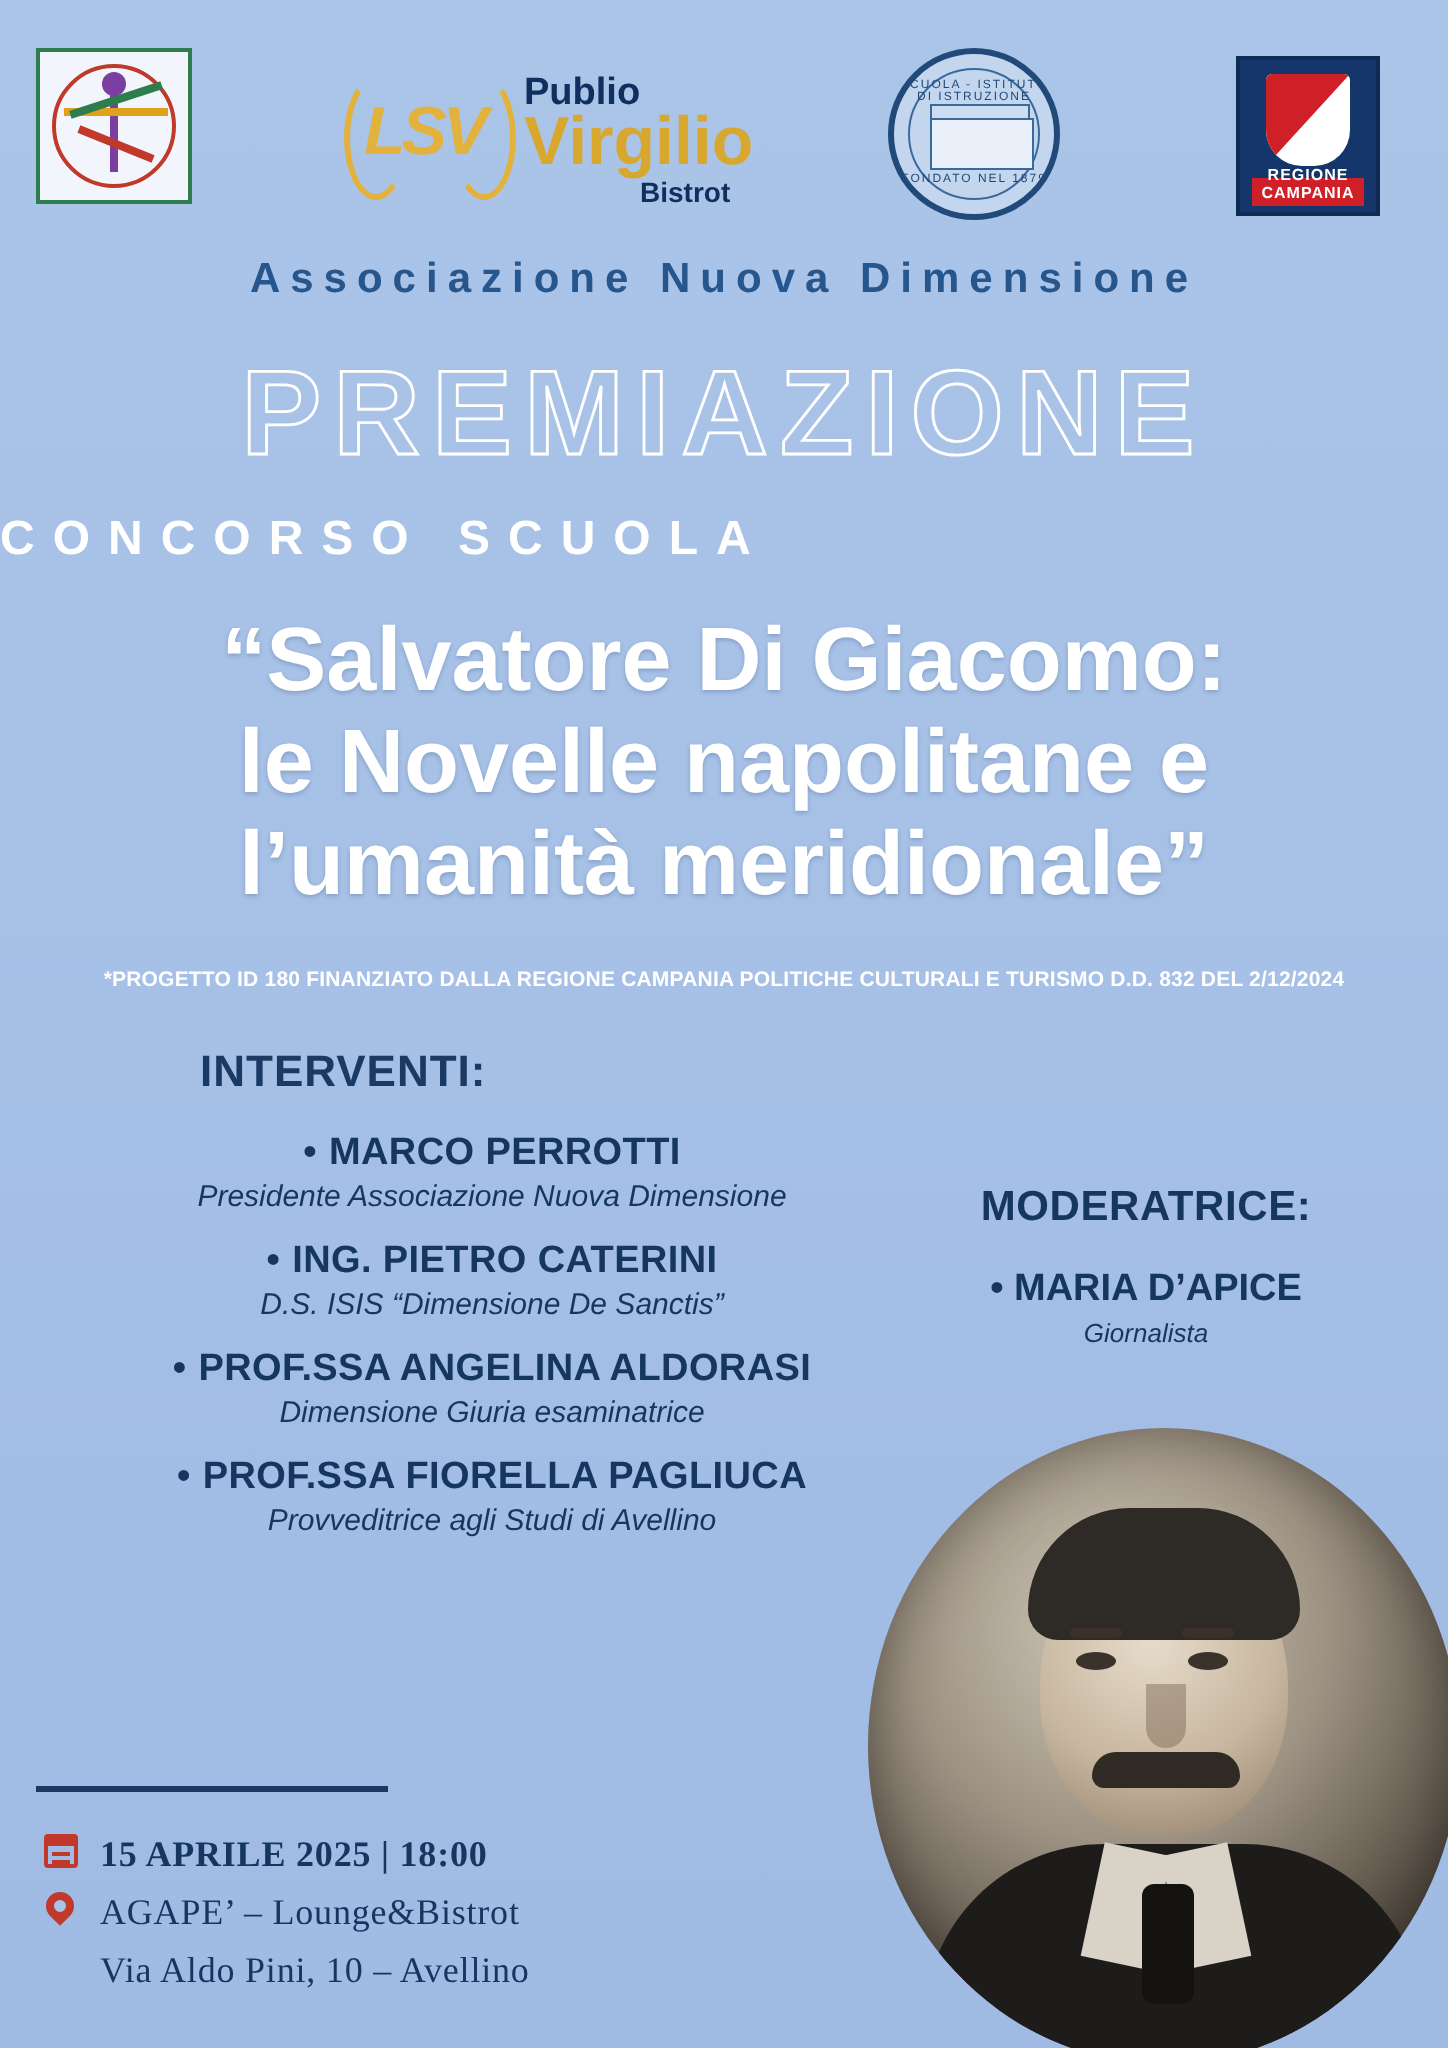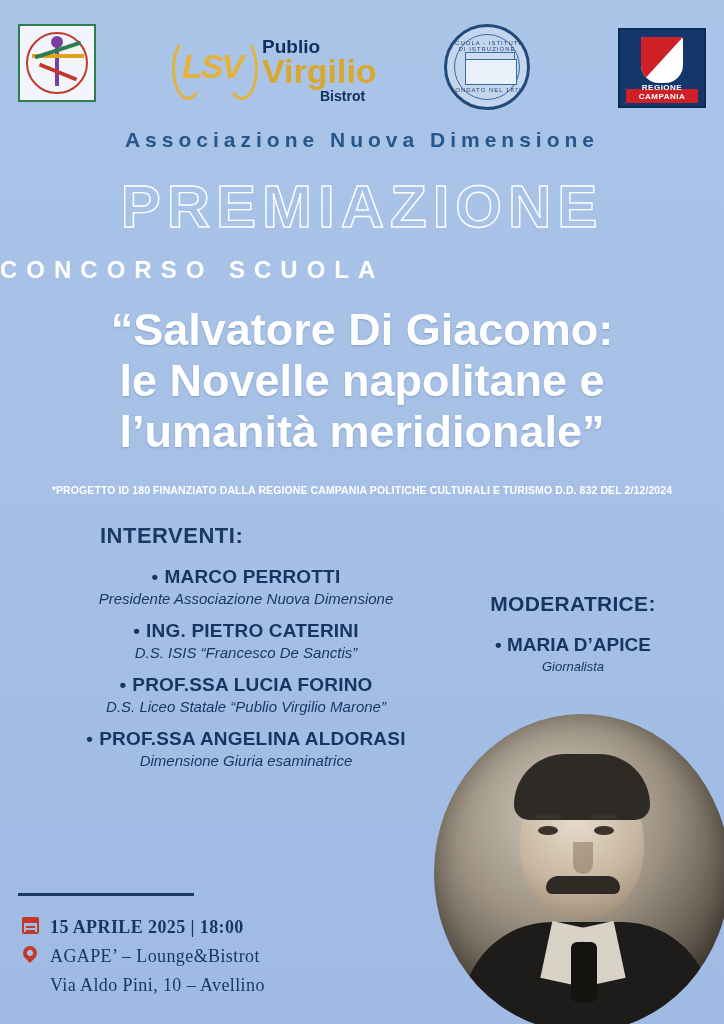--- a/index.html
+++ b/index.html
@@ -218,21 +218,21 @@
     text-align: center;
     font-size: 6px;
     color: #214a7a;
     letter-spacing: 1px;
   }
 
   .logo-regione {
     position: absolute;
     left: 618px;
     top: 14px;
-    width: 88px;
+    width: 72px;
     height: 80px;
     background: #15366b;
     border: 2px solid #0f2a55;
     box-sizing: border-box;
   }
   .logo-regione .shield {
     position: absolute;
     left: 50%;
     top: 7px;
     transform: translateX(-50%);
@@ -626,29 +626,29 @@
 
   <div class="interventi-title">INTERVENTI:</div>
 
   <div class="speakers">
     <div class="speaker">
       <div class="nm"><span class="dot">•</span><span>MARCO PERROTTI</span></div>
       <div class="rl">Presidente Associazione Nuova Dimensione</div>
     </div>
     <div class="speaker">
       <div class="nm"><span class="dot">•</span><span>ING. PIETRO CATERINI</span></div>
-      <div class="rl">D.S. ISIS “Francesco De Sanctis”</div>
-    </div>
-    <div class="speaker">
-      <div class="nm"><span class="dot">•</span><span>PROF.SSA LUCIA FORINO</span></div>
-      <div class="rl">D.S. Liceo Statale “Publio Virgilio Marone”</div>
+      <div class="rl">D.S. ISIS “Dimensione De Sanctis”</div>
     </div>
     <div class="speaker">
       <div class="nm"><span class="dot">•</span><span>PROF.SSA ANGELINA ALDORASI</span></div>
       <div class="rl">Dimensione Giuria esaminatrice</div>
+    </div>
+    <div class="speaker">
+      <div class="nm"><span class="dot">•</span><span>PROF.SSA FIORELLA PAGLIUCA</span></div>
+      <div class="rl">Provveditrice agli Studi di Avellino</div>
     </div>
   </div>
 
   <div class="moderatrice">
     <div class="hd">MODERATRICE:</div>
     <div class="nm"><span class="dot">•&nbsp;</span><span>MARIA D’APICE</span></div>
     <div class="rl">Giornalista</div>
   </div>
 
   <div class="portrait">

